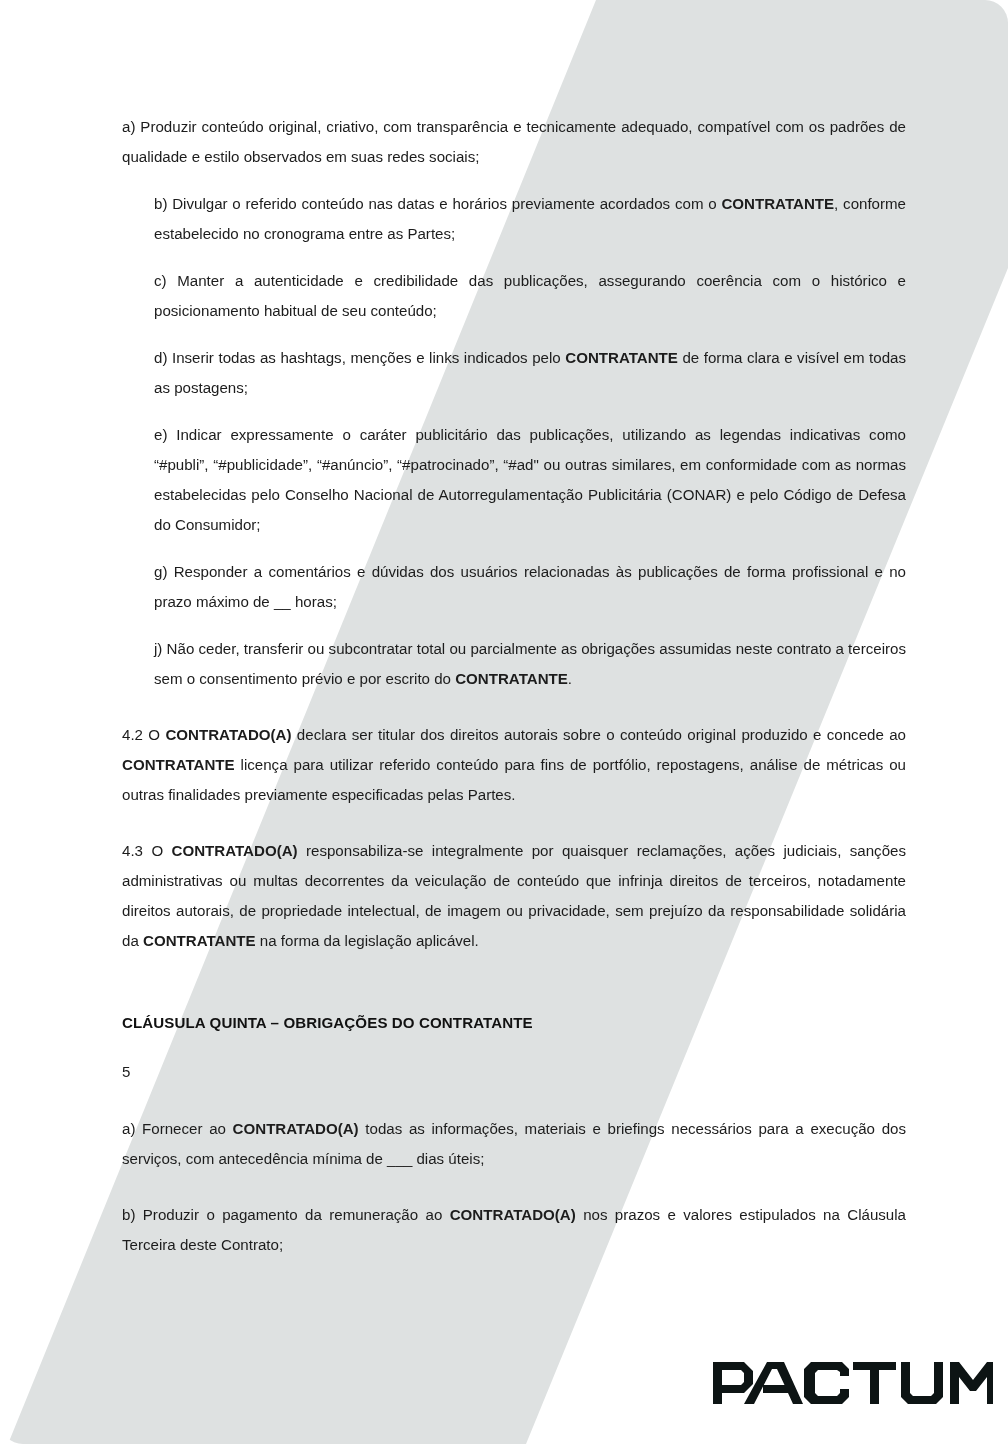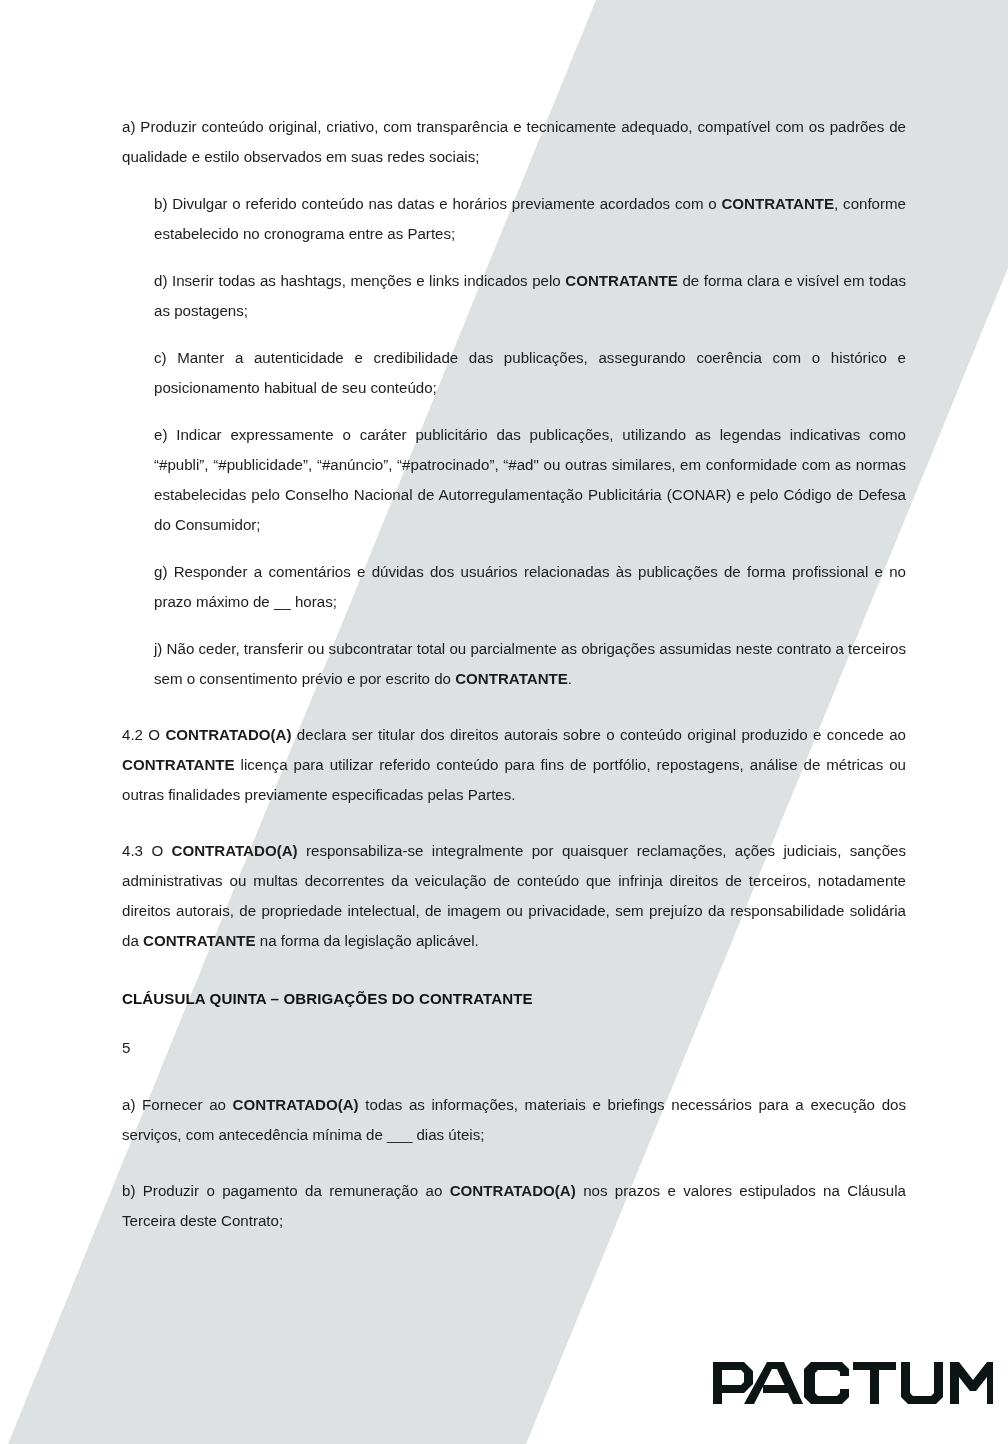--- a/index.html
+++ b/index.html
@@ -63,21 +63,21 @@
 
   h2.heading {
     margin: 0;
     padding: 0;
     font-size: 15.1px;
     line-height: 30px;
     font-weight: bold;
     color: #111111;
     letter-spacing: 0.1px;
   }
-  h2.heading.gap-head { margin-top: 28px; }
+  h2.heading.gap-head { margin-top: 52px; }
 
   p.plain {
     margin: 0;
     padding: 0;
     font-size: 15.1px;
     line-height: 25px;
     color: #1c1c1c;
     text-align: left;
   }
   p.plain.gap-num { margin-top: 21px; }
@@ -91,33 +91,33 @@
     top: 1362px;
     width: 280px;
     height: 42px;
     z-index: 3;
   }
   #logo svg { display: block; width: 100%; height: 100%; }
 </style>
 </head>
 <body style="background: rgb(255, 255, 255);">
 
-<div id="page" style="background: rgb(255, 255, 255);">
+<div id="page" style="background: rgb(255, 255, 255); border-radius: 23px;">
 
   <svg id="band" viewBox="0 0 1008 1444" preserveAspectRatio="none" aria-hidden="true">
     <polygon id="band-shape" points="596,0 1008,0 1008,268 526,1444 8,1444" fill="#dee1e1"></polygon>
   </svg>
 
   <div id="content">
 
     <div id="clause-four-items">
         <p class="para"><span>a) Produzir conteúdo original, criativo, com transparência e tecnicamente adequado, compatível com os padrões de qualidade e estilo observados em suas redes sociais;</span></p>
         <p class="para gap-sm"><span>b) Divulgar o referido conteúdo nas datas e horários previamente acordados com o </span><span class="bold">CONTRATANTE</span><span>, conforme estabelecido no cronograma entre as Partes;</span></p>
+        <p class="para gap-sm"><span>c) Manter a autenticidade e credibilidade das publicações, assegurando coerência com o histórico e posicionamento habitual de seu conteúdo;</span></p>
         <p class="para gap-sm"><span>d) Inserir todas as hashtags, menções e links indicados pelo </span><span class="bold">CONTRATANTE</span><span> de forma clara e visível em todas as postagens;</span></p>
-        <p class="para gap-sm"><span>c) Manter a autenticidade e credibilidade das publicações, assegurando coerência com o histórico e posicionamento habitual de seu conteúdo;</span></p>
         <p class="para gap-sm"><span>e) Indicar expressamente o caráter publicitário das publicações, utilizando as legendas indicativas como “#publi”, “#publicidade”, “#anúncio”, “#patrocinado”, “#ad" ou outras similares, em conformidade com as normas estabelecidas pelo Conselho Nacional de Autorregulamentação Publicitária (CONAR) e pelo Código de Defesa do Consumidor;</span></p>
         <p class="para gap-sm"><span>g) Responder a comentários e dúvidas dos usuários relacionadas às publicações de forma profissional e no prazo máximo de __ horas;</span></p>
         <p class="para gap-sm"><span>j) Não ceder, transferir ou subcontratar total ou parcialmente as obrigações assumidas neste contrato a terceiros sem o consentimento prévio e por escrito do </span><span class="bold">CONTRATANTE</span><span>.</span></p>
         <p class="para gap-md"><span>4.2   O </span><span class="bold">CONTRATADO(A)</span><span> declara ser titular dos direitos autorais sobre o conteúdo original produzido e concede ao </span><span class="bold">CONTRATANTE</span><span> licença para utilizar referido conteúdo para fins de portfólio, repostagens, análise de métricas ou outras finalidades previamente especificadas pelas Partes.</span></p>
         <p class="para gap-md"><span>4.3 O </span><span class="bold">CONTRATADO(A)</span><span> responsabiliza-se integralmente por quaisquer reclamações, ações judiciais, sanções administrativas ou multas decorrentes da veiculação de conteúdo que infrinja direitos de terceiros, notadamente direitos autorais, de propriedade intelectual, de imagem ou privacidade, sem prejuízo da responsabilidade solidária da </span><span class="bold">CONTRATANTE</span><span> na forma da legislação aplicável.</span></p>
       </div>
 
     <h2 class="heading gap-head"> CLÁUSULA QUINTA – OBRIGAÇÕES DO CONTRATANTE</h2>
 
     <p class="plain gap-num">5</p>

